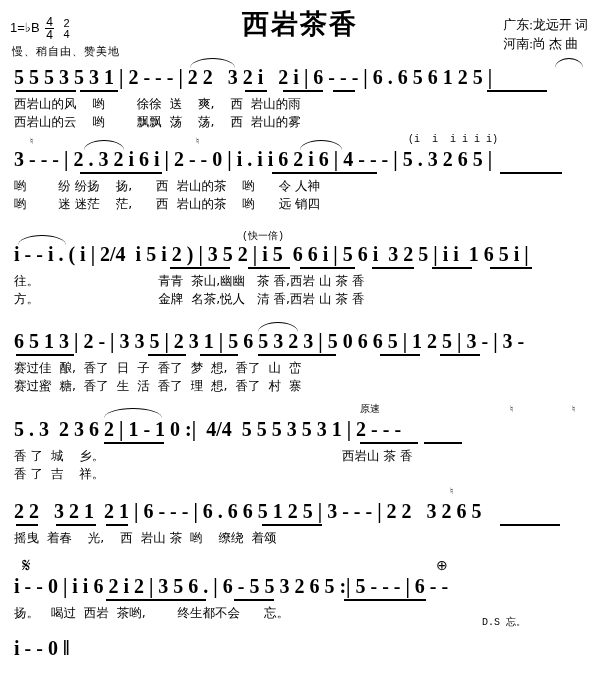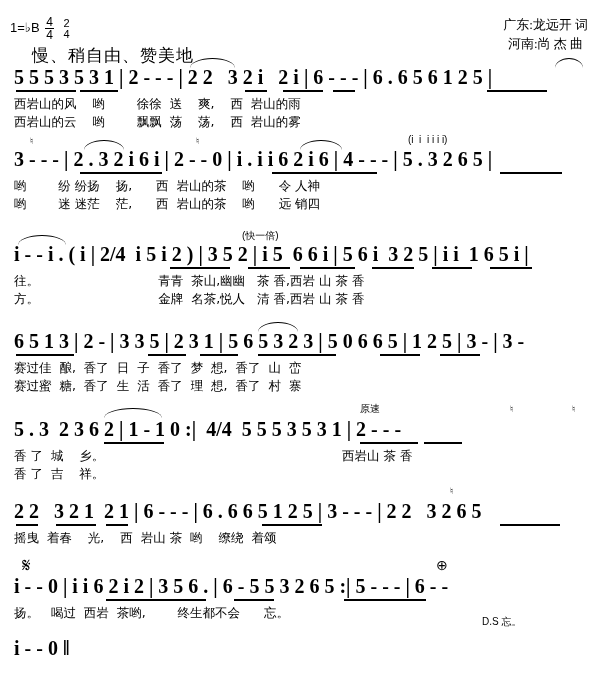--- a/index.html
+++ b/index.html
@@ -42,28 +42,27 @@
     display:inline-block;vertical-align:middle;text-align:center;
     font-size:11px;line-height:1.0;margin-left:6px;
   }
   .keysig .frac2 .num{display:block;}
   .keysig .frac2 .den{display:block;}
 
   .credits{
     position:absolute;right:12px;top:16px;
     font-size:13px;
     line-height:1.45;
-    text-align:center;
+    text-align:left;
     font-family:"Liberation Serif", serif;
   }
   .tempo{
     position:absolute;left:12px;top:44px;
-    font-size:17px;
+    font-size:11px;
     letter-spacing:1px;
-    margin-left:20px;
   }
 
   
   .sys{position:absolute;left:0;width:600px;}
   .notes{
     position:absolute;left:0;top:0;
     width:600px;
     font-family:"Liberation Serif", serif;
     font-size:20px;
     font-weight:bold;
@@ -74,21 +73,21 @@
     position:absolute;left:0;
     width:600px;
     font-family:"DejaVu Sans", sans-serif;
     font-size:12.5px;
     white-space:pre;
     letter-spacing:0px;
   }
   .small{
     position:absolute;
     font-size:10px;
-    font-family:Liberation Sans, sans-serif;
+    font-family:Liberation Mono, monospace;
     white-space:pre;
   }
   .tiny{
     position:absolute;
     font-size:9px;
     font-family:"Liberation Serif", serif;
     white-space:pre;
   }
   
   .beam{position:absolute;height:2px;background:#000;}
@@ -100,20 +99,21 @@
     height:9px;
   }
   .seg{position:absolute;font-size:20px;font-family:"DejaVu Serif",serif;}
   .coda{position:absolute;font-size:14px;}
 </style>
 </head>
 <body>
 
 <div class="sheet">
 
+  <div class="title">西岩茶香</div>
 
   <div class="keysig">
     <span>1=♭B</span>
     <span class="frac">
       <span class="num">4</span>
       <span class="den">4</span>
     </span>
     <span class="frac2">
       <span class="num">2</span>
       <span class="den">4</span>

